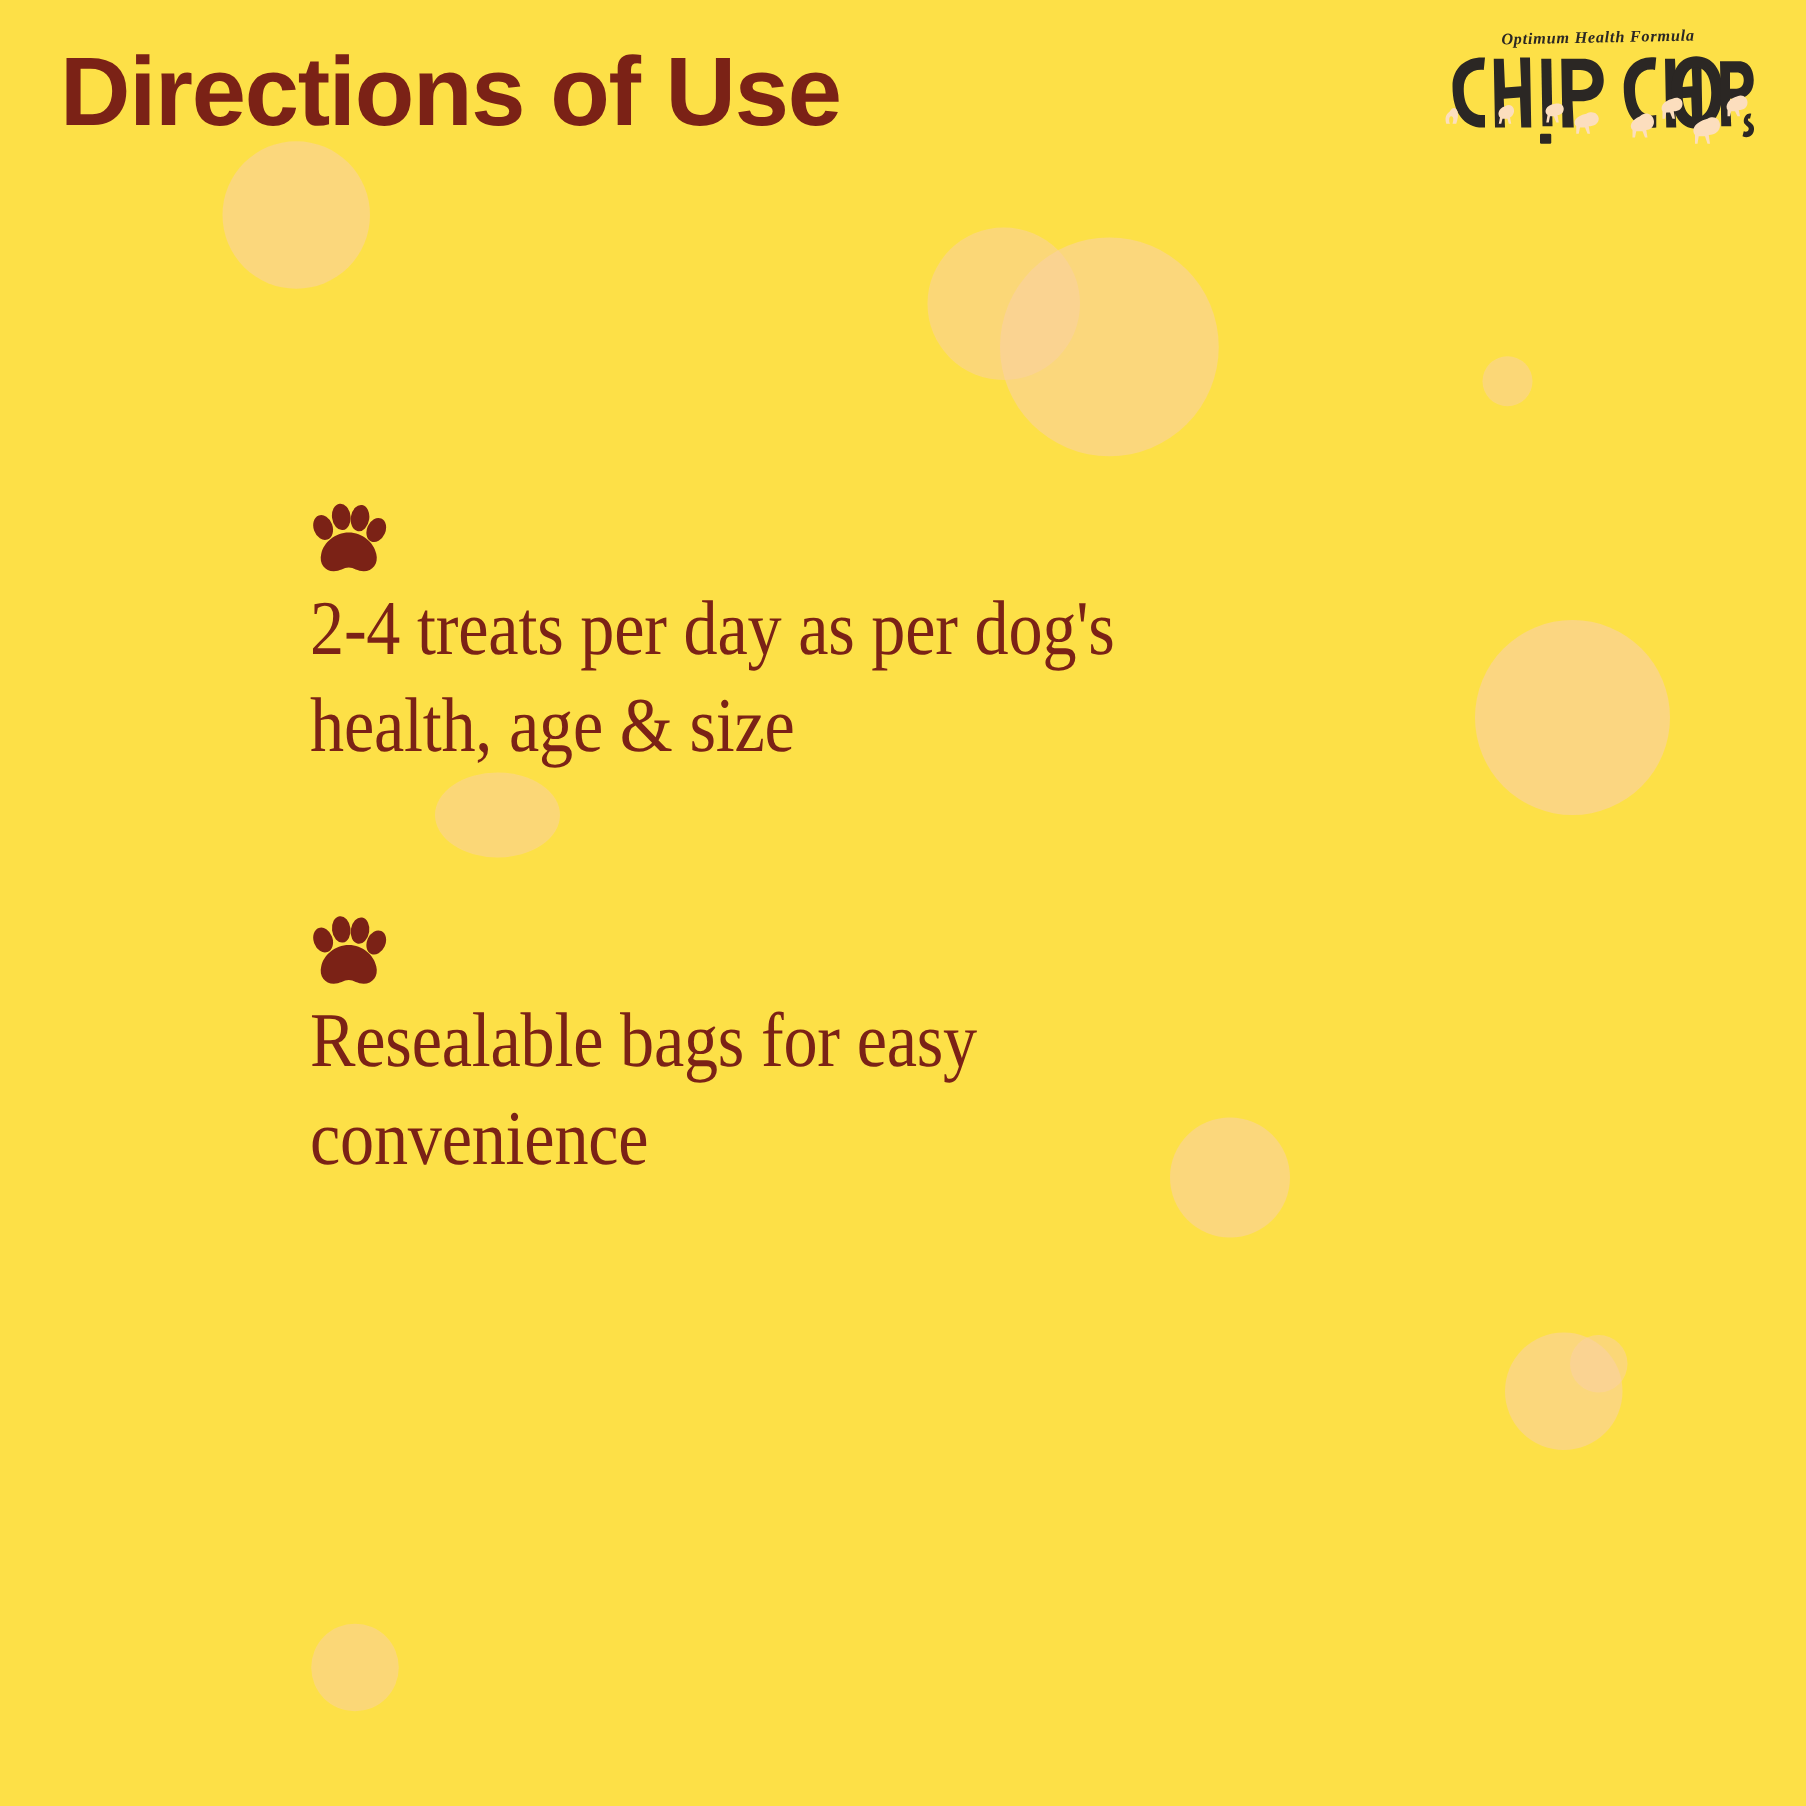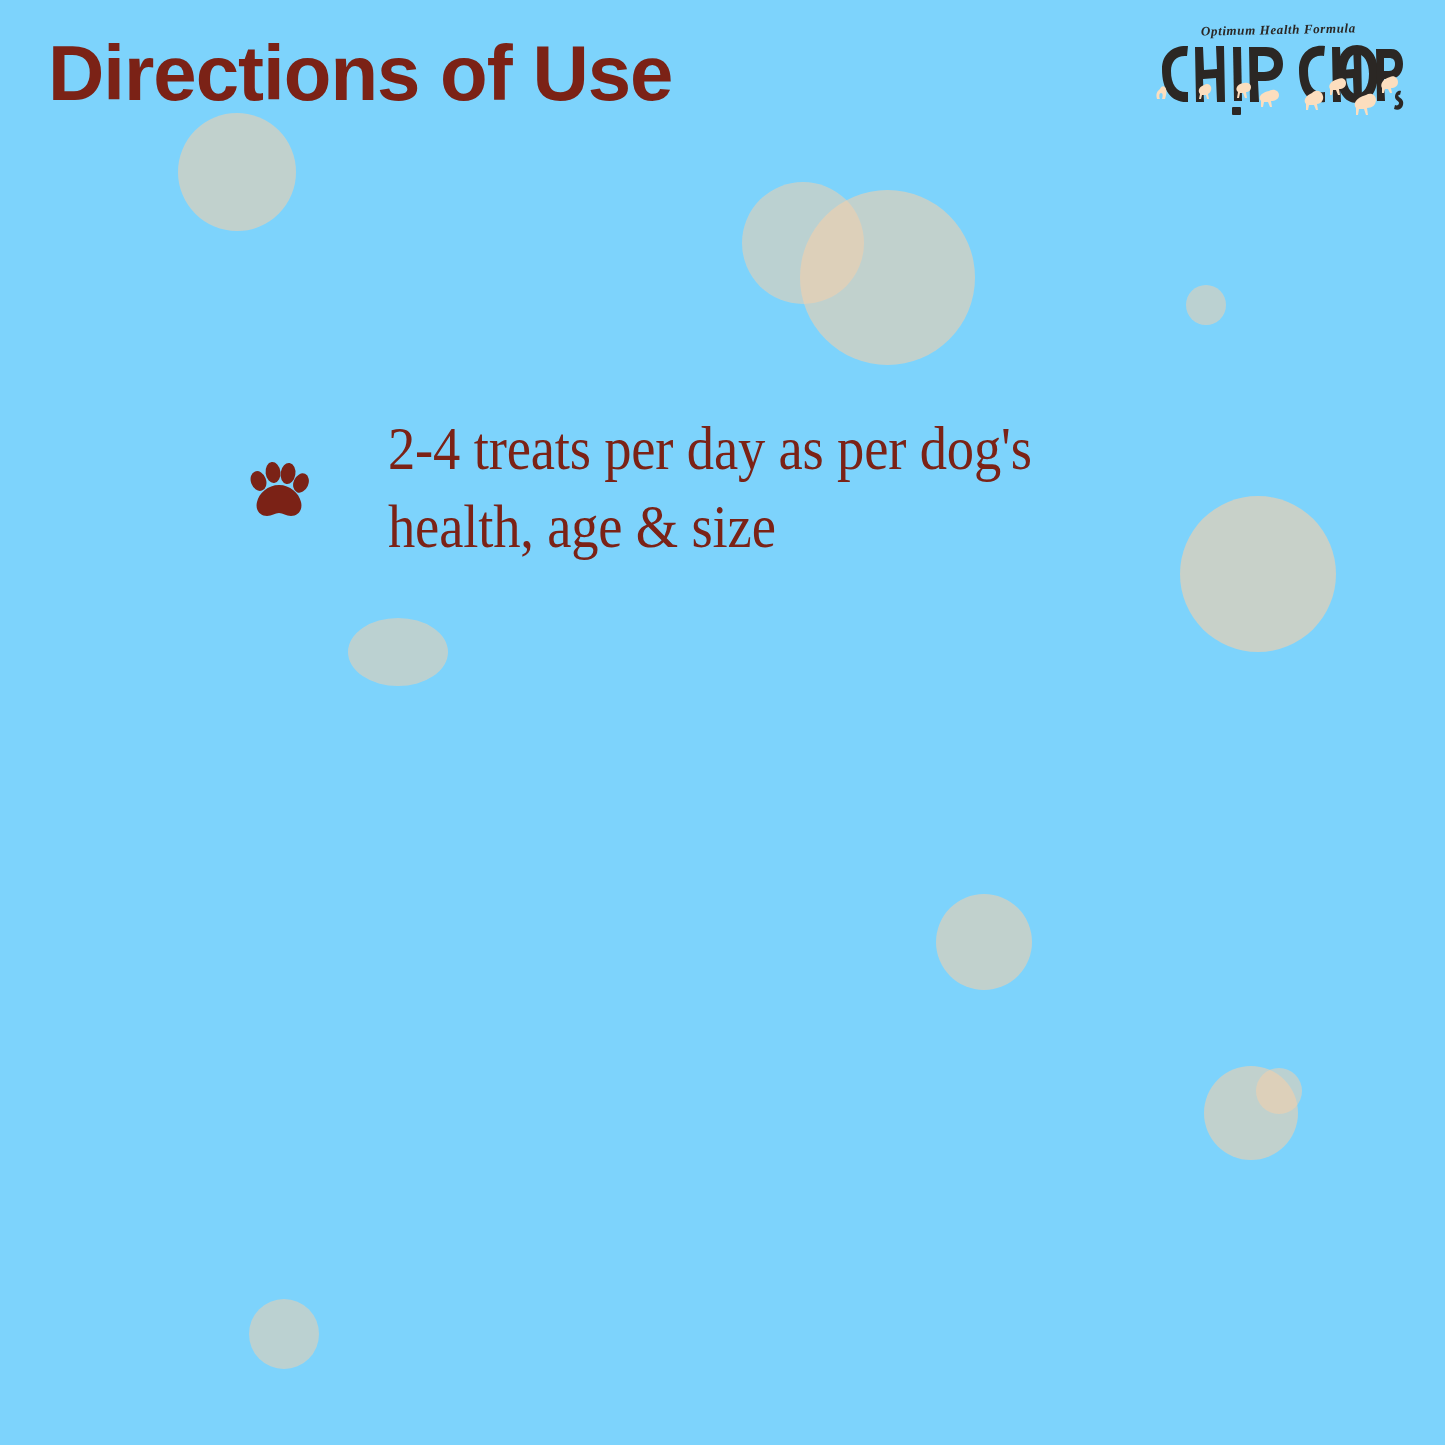--- a/index.html
+++ b/index.html
@@ -10,21 +10,21 @@
     width: 1445px;
     height: 1445px;
     overflow: hidden;
     font-family: "Liberation Sans", sans-serif;
   }
 
   #poster {
     position: relative;
     width: 1445px;
     height: 1445px;
-    background: #7dd3fc;
+    background: #fde047;
     overflow: hidden;
   }
 
   
   .blob-layer {
     position: absolute;
     inset: 0;
     pointer-events: none;
   }
   .blob {
@@ -97,22 +97,23 @@
     left: 248px;
     top: 392px;
     width: 900px;
     list-style: none;
     margin: 0;
     padding: 0;
   }
   .direction-item {
     position: relative;
     display: flex;
-    align-items: center;
+    align-items: flex-start;
     min-height: 190px;
+    flex-direction: column;
   }
   .direction-item:nth-child(1) { margin-bottom: 102px; }
   .direction-item:nth-child(2) { margin-bottom: 100px; }
   .direction-item:nth-child(3) { min-height: 90px; }
 
   .paw-icon {
     flex: 0 0 auto;
     width: 62px;
     height: 62px;
     margin-top: 10px;
@@ -204,17 +205,31 @@
             <ellipse cx="25" cy="11.5" rx="7.4" ry="10.6" transform="rotate(-7 25 11.5)"></ellipse>
             <ellipse cx="40" cy="12.5" rx="7.4" ry="10.6" transform="rotate(9 40 12.5)"></ellipse>
             <ellipse cx="53" cy="22" rx="7.4" ry="10" transform="rotate(24 53 22)"></ellipse>
             <path d="M31 24 c11 0 20 8 22 17 c2 8 -3 14 -10 14 c-5 0 -8 -3 -12 -3 c-4 0 -7 3 -12 3 c-7 0 -12 -6 -10 -14 c2 -9 11 -17 22 -17 Z"></path>
           </g>
         </svg>
       </span>
       <span class="direction-text">2-4 treats per day as per dog's health, age &amp; size</span>
     </li>
 
+    <li class="direction-item">
+      <span class="paw-icon">
+        <svg viewBox="0 0 62 62" xmlns="http://www.w3.org/2000/svg" aria-hidden="true">
+          <g fill="#7B2216">
+            <ellipse cx="10.5" cy="20" rx="7.6" ry="10.2" transform="rotate(-20 10.5 20)"></ellipse>
+            <ellipse cx="25" cy="11.5" rx="7.4" ry="10.6" transform="rotate(-7 25 11.5)"></ellipse>
+            <ellipse cx="40" cy="12.5" rx="7.4" ry="10.6" transform="rotate(9 40 12.5)"></ellipse>
+            <ellipse cx="53" cy="22" rx="7.4" ry="10" transform="rotate(24 53 22)"></ellipse>
+            <path d="M31 24 c11 0 20 8 22 17 c2 8 -3 14 -10 14 c-5 0 -8 -3 -12 -3 c-4 0 -7 3 -12 3 c-7 0 -12 -6 -10 -14 c2 -9 11 -17 22 -17 Z"></path>
+          </g>
+        </svg>
+      </span>
+      <span class="direction-text">Resealable bags for easy convenience</span>
+    </li>
 
 
   </ul>
 
 </div>
 
 </body></html>

